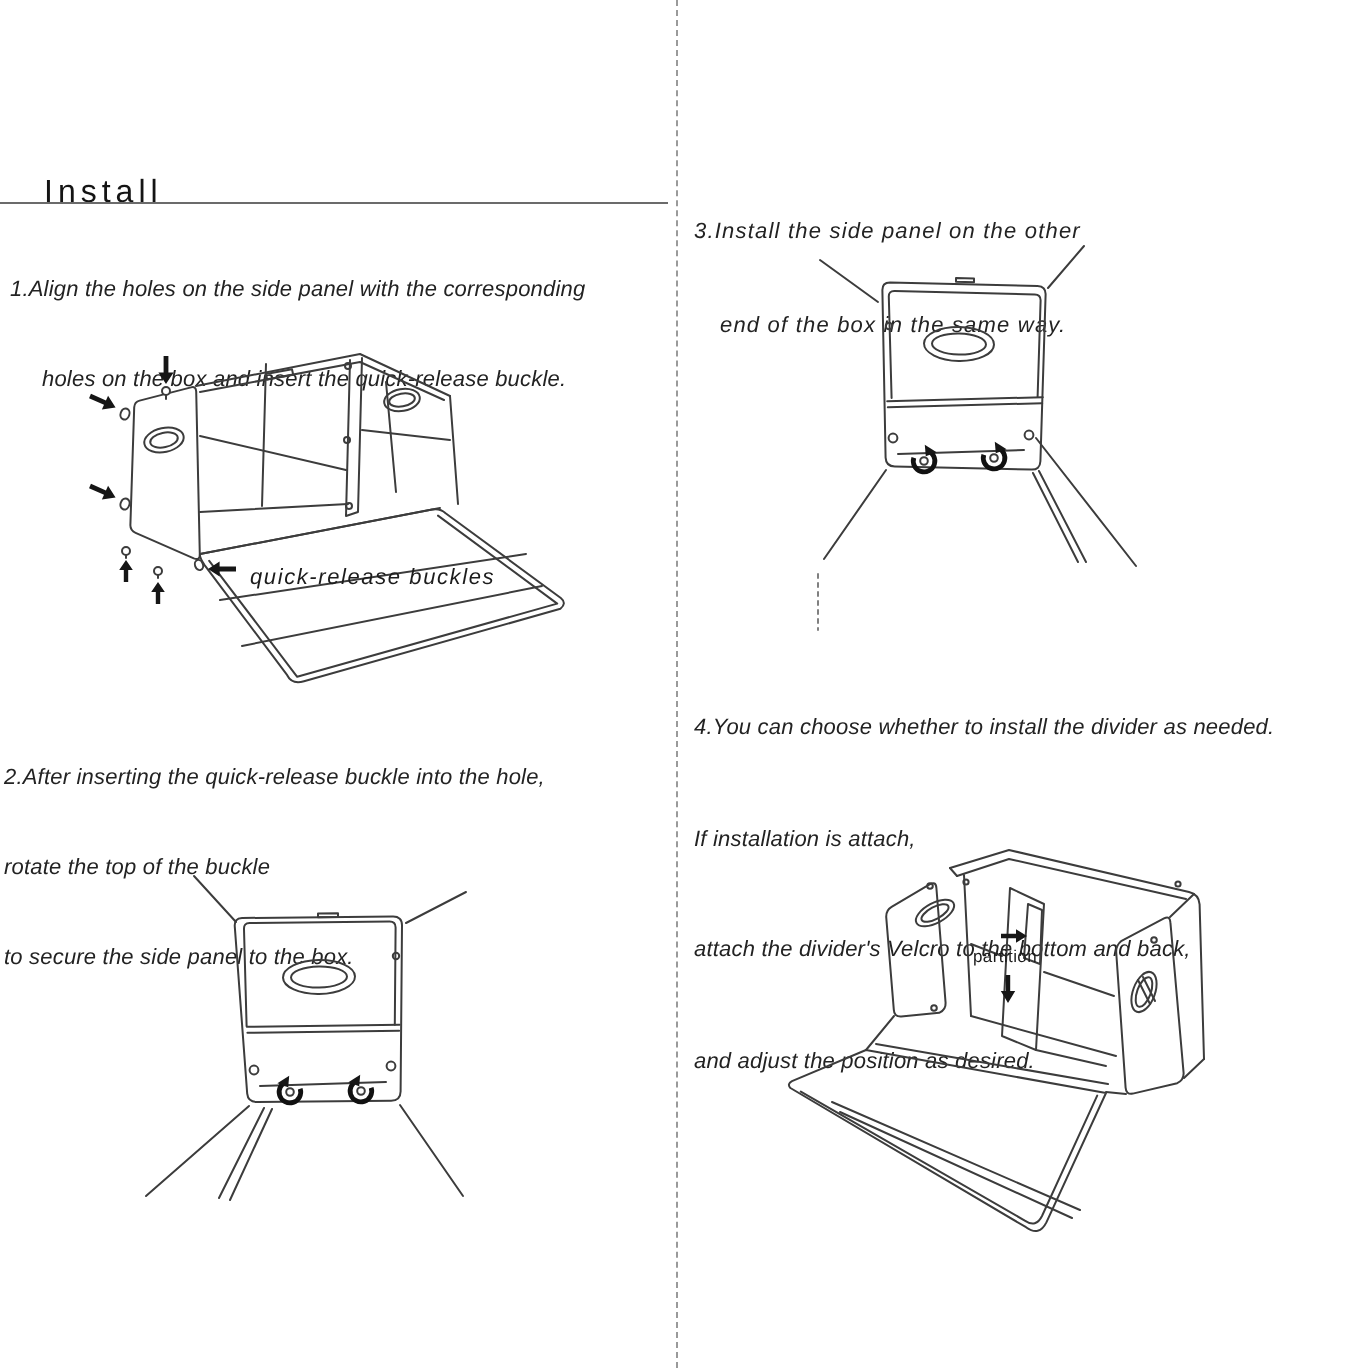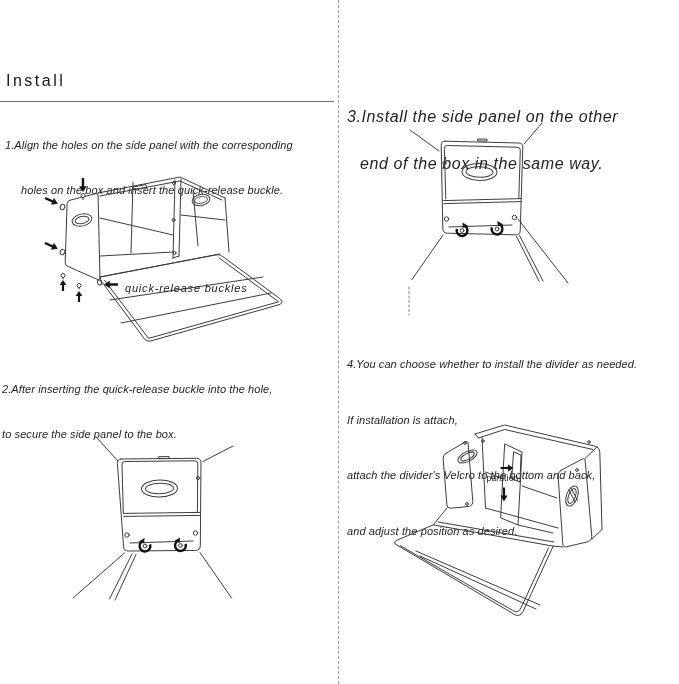--- a/index.html
+++ b/index.html
@@ -2,26 +2,26 @@
 <html><head>
 <meta charset="utf-8">
 <style>
   html,body{margin:0;padding:0}
   body{
     width:679px;height:684px;position:relative;background:#ffffff;
     font-family:"Liberation Sans",sans-serif;color:#1f1f1f;overflow:hidden;
   }
   .page{position:absolute;inset:0;background:#fff}
   .separator{position:absolute;left:338px;top:0;height:684px;width:0;border-left:1px dashed #9a9a9a}
-  .title{position:absolute;left:6px;top:72px;font-size:16px;letter-spacing:2.5px;color:#141414;font-weight:500;margin:0}
+  .title{position:absolute;left:6px;top:72px;font-size:16px;letter-spacing:2.5px;color:#141414;font-weight:500;margin:16px}
   .title-rule{position:absolute;left:0;top:101px;width:334px;height:0;border-top:1px solid #6b6b6b}
   .step{position:absolute;font-style:italic;font-size:11px;line-height:15px;letter-spacing:.1px;white-space:pre;color:#232323}
   .step1{left:5px;top:108px}
   .step2{left:2px;top:352px}
-  .step3{left:347px;top:78px;font-size:16px;letter-spacing:.6px;line-height:15.5px}
+  .step3{left:347px;top:78px;font-size:11px;letter-spacing:.6px;line-height:15.5px}
   .step4{left:347px;top:318px;line-height:18.5px}
   .ind16{padding-left:16px}
   .ind13{padding-left:13px}
   svg{position:absolute;overflow:visible}
   .d1{left:25px;top:163px}
   .d2{left:35px;top:428px}
   .d3{left:385px;top:122px}
   .d4{left:393px;top:398px}
   .ln{stroke:#3c3c3c;fill:none;stroke-width:1;stroke-linecap:round;stroke-linejoin:round}
   .solid{fill:#161616;stroke:none}
@@ -41,20 +41,21 @@
   <h1 class="title">Install</h1>
   <div class="title-rule"></div>
 
   <div class="step step1">
     <div>1.Align the holes on the side panel with the corresponding</div>
     <div class="ind16">holes on the box and insert the quick-release buckle.</div>
   </div>
 
   <div class="step step2">
     <div>2.After inserting the quick-release buckle into the hole,</div>
+    <div>rotate the top of the buckle</div>
     <div>to secure the side panel to the box.</div>
   </div>
 
   <div class="step step3">
     <div>3.Install the side panel on the other</div>
     <div class="ind13">end of the box in the same way.</div>
   </div>
 
   <div class="step step4">
     <div>4.You can choose whether to install the divider as needed.</div>

